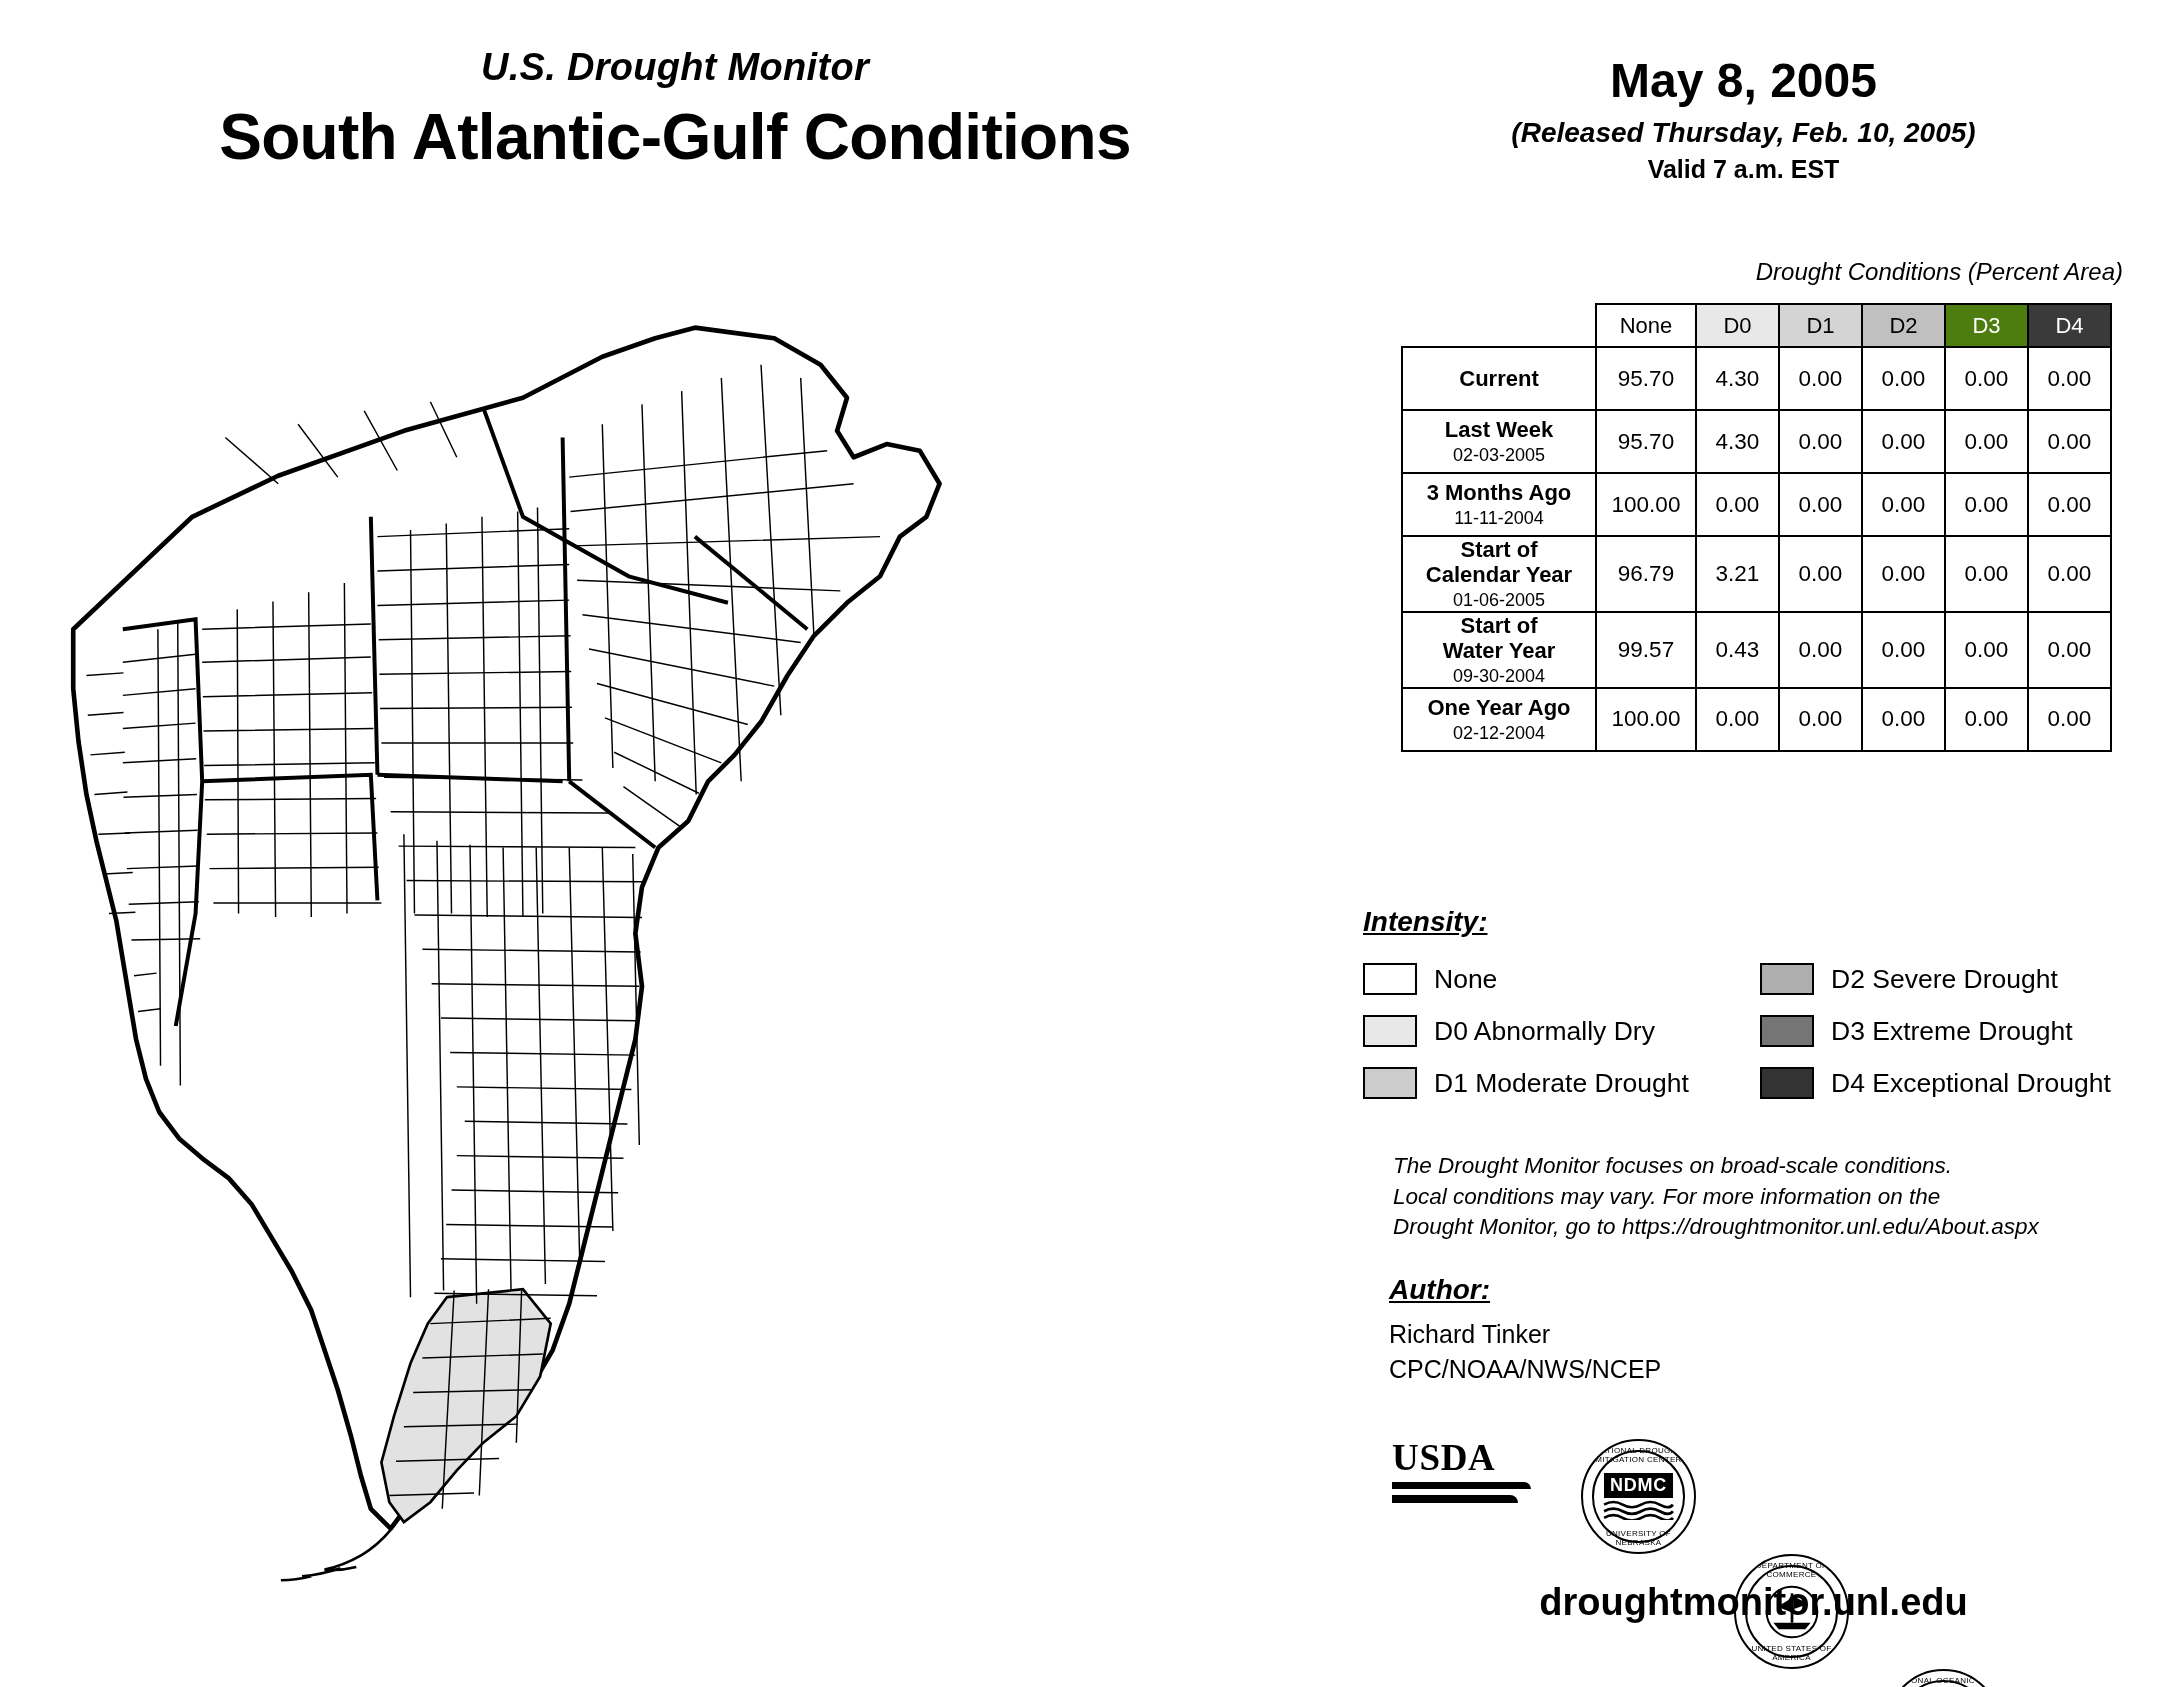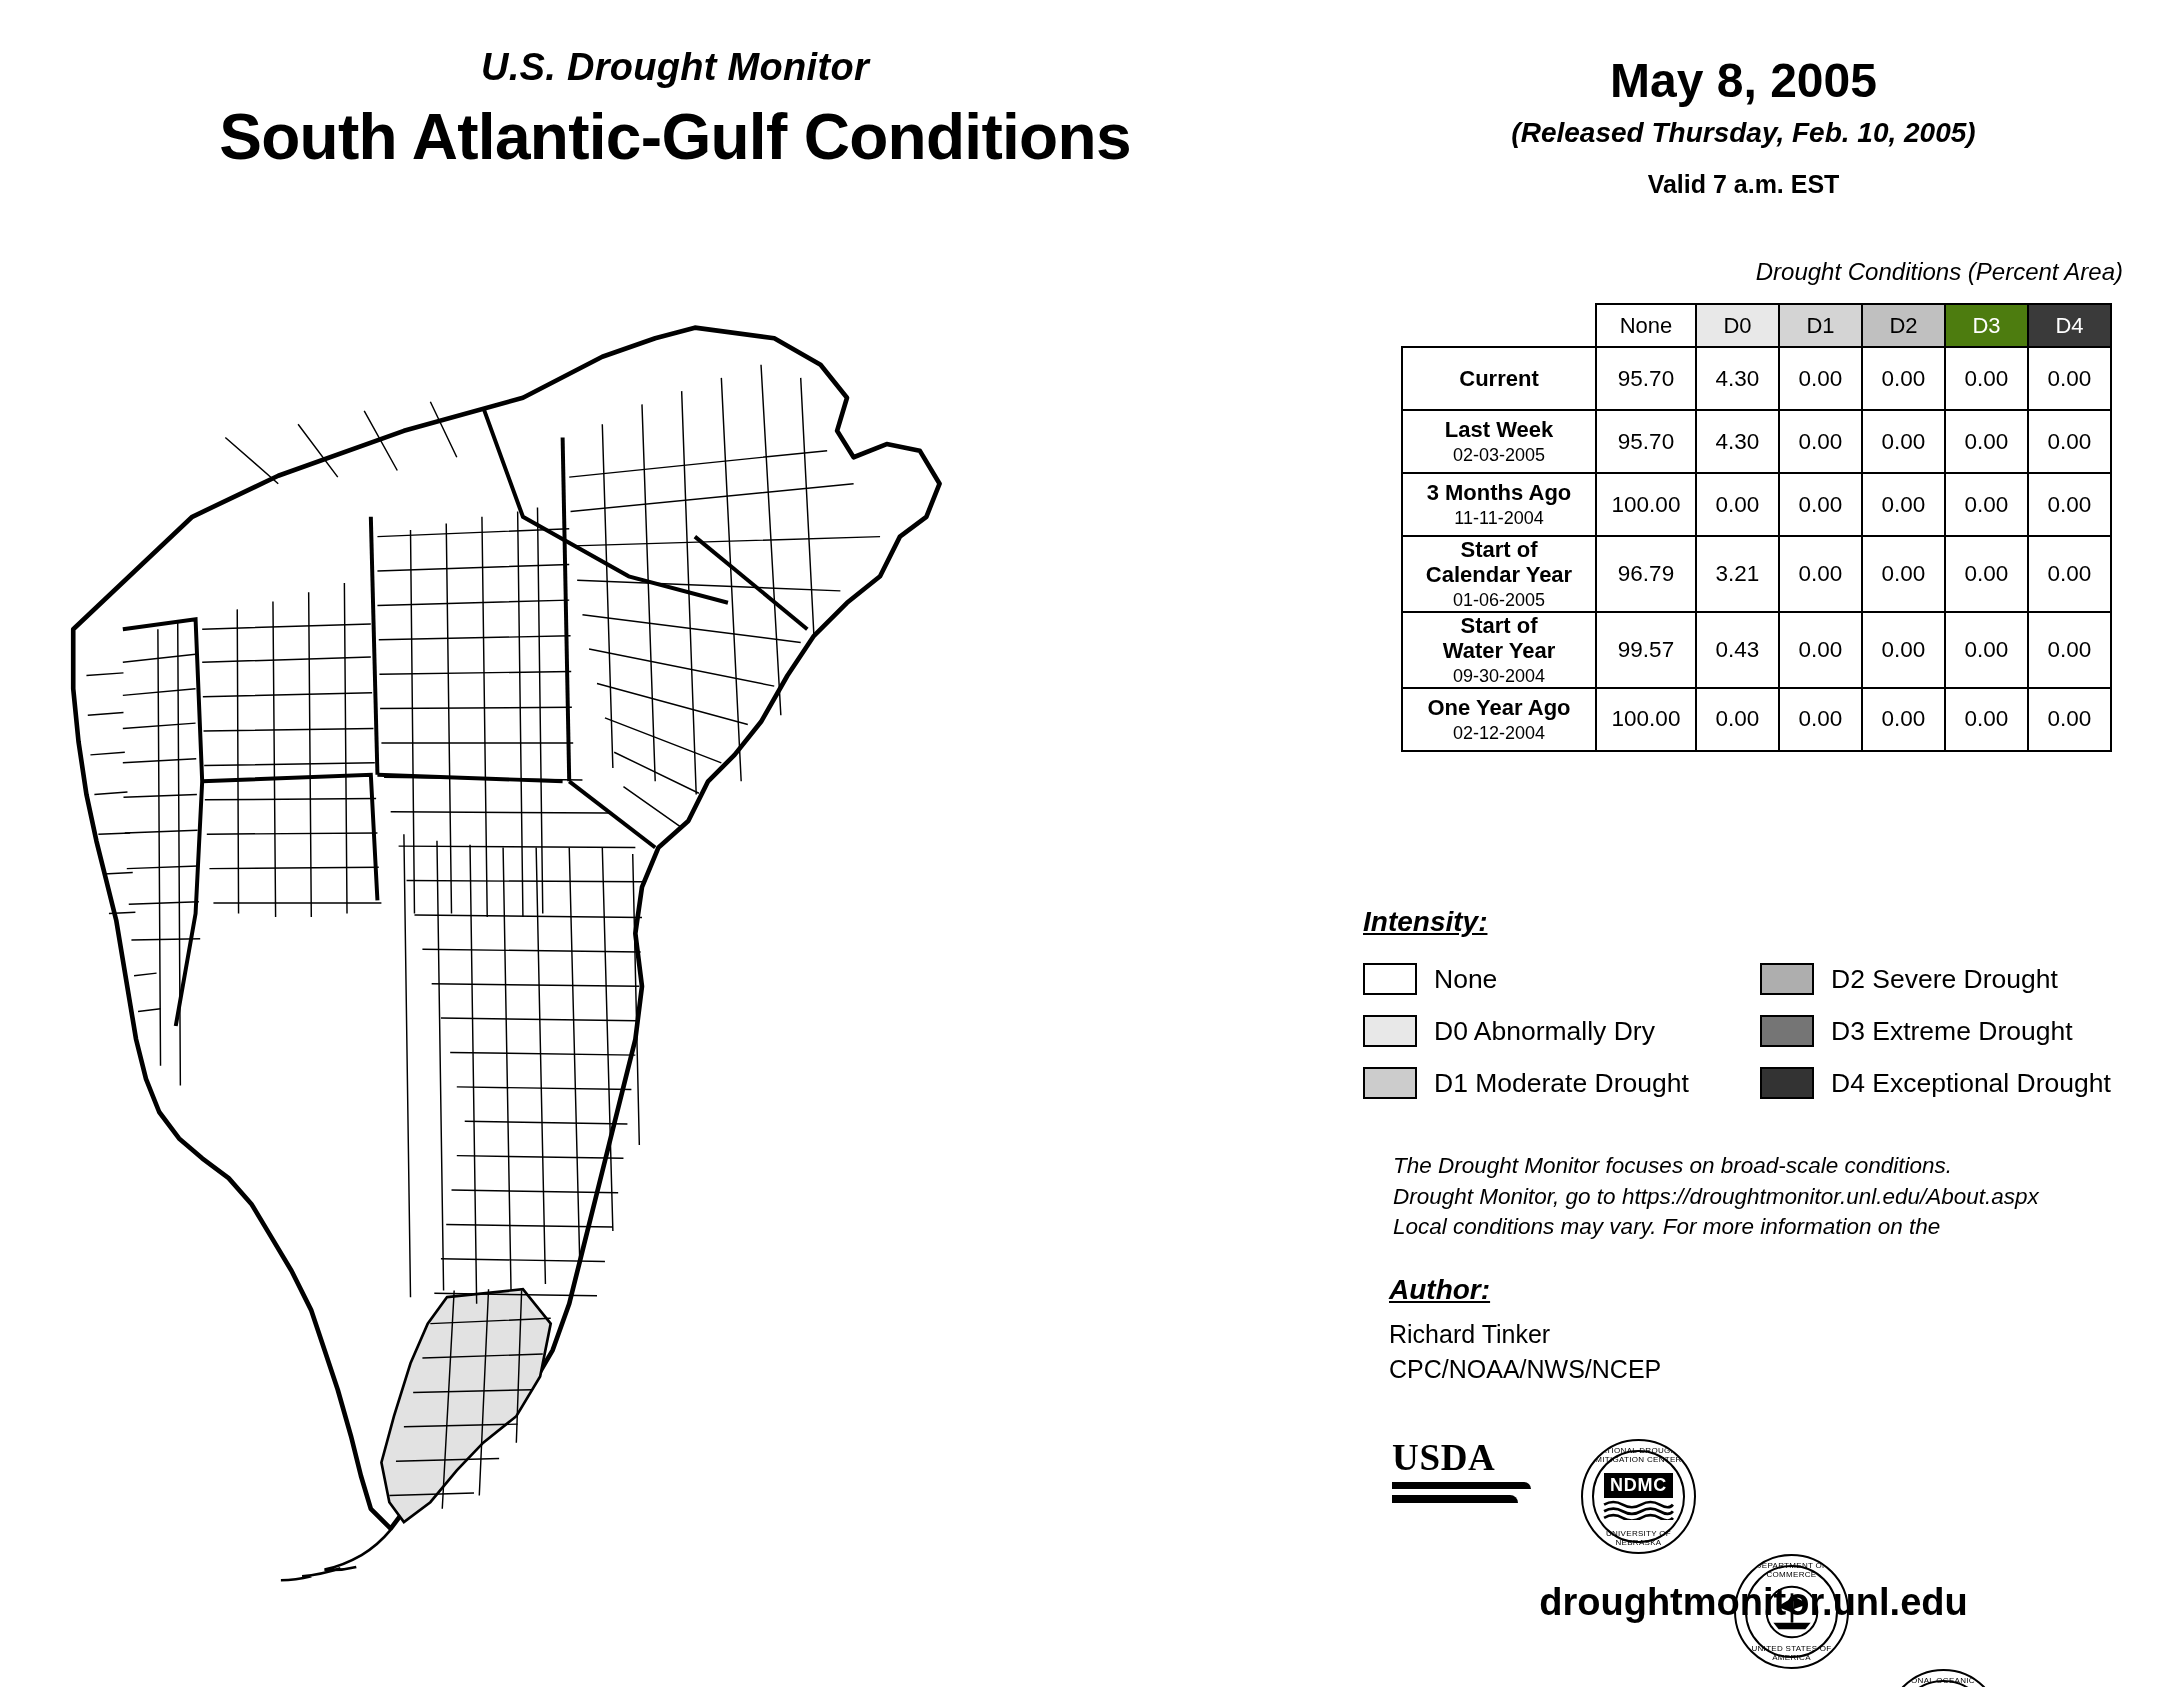--- a/index.html
+++ b/index.html
@@ -54,21 +54,21 @@
   }
   .date-released {
     font-size: 28px;
     font-weight: bold;
     font-style: italic;
     margin-top: 9.3px;
   }
   .date-valid {
     font-size: 25px;
     font-weight: bold;
-    margin-top: 21px;
+    margin-top: 6px;
   }
 
   
   .table-caption {
     position: absolute;
     left: 1389px;
     top: 258px;
     width: 734px;
     text-align: right;
     font-size: 24px;
@@ -415,22 +415,22 @@
       </div>
       <div class="legend-item">
         <span class="swatch sw-d4"></span>
         <span class="legend-label">D4 Exceptional Drought</span>
       </div>
     </div>
   </div>
 
   <div class="disclaimer">
     <div>The Drought Monitor focuses on broad-scale conditions.</div>
+    <div>Local conditions may vary. For more information on the</div>
     <div>Drought Monitor, go to https://droughtmonitor.unl.edu/About.aspx</div>
-    <div>Local conditions may vary. For more information on the</div>
   </div>
 
   <div class="author-title">Author:</div>
   <div class="author-lines">
     <div>Richard Tinker</div>
     <div>CPC/NOAA/NWS/NCEP</div>
   </div>
 
   <div class="logos">
 

